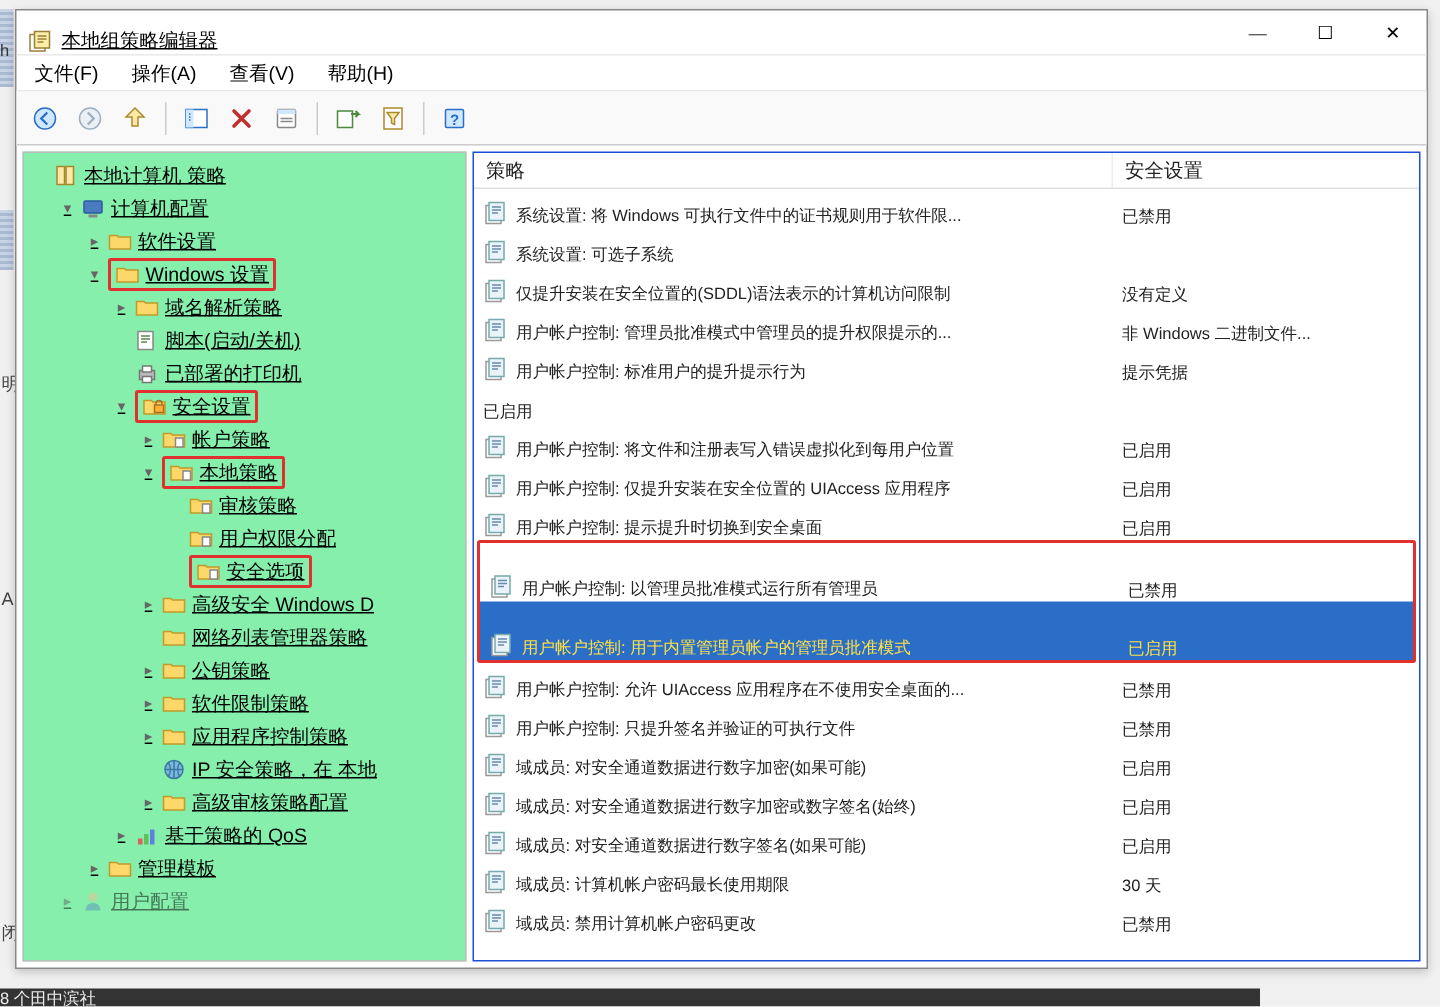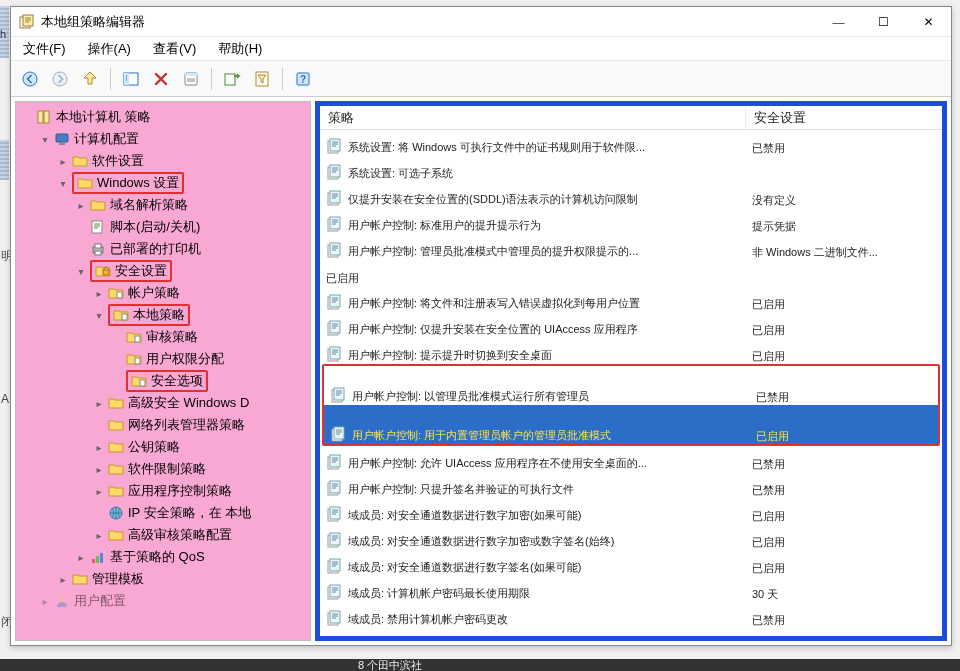--- a/index.html
+++ b/index.html
@@ -20,24 +20,25 @@
       height: 640px;
       background: #fff;
       border: 1px solid #888;
       box-shadow: 0 2px 6px rgba(0,0,0,.2);
       display: flex;
       flex-direction: column;
     }
     .titlebar {
       height: 30px;
       display: flex;
-      align-items: center;
+      align-items: flex-end;
       padding: 0 8px;
       border-bottom: 1px solid #e8e8e8;
       position: relative;
+      text-decoration: underline;
     }
     .titlebar .app-icon {
       width: 16px; height: 16px; margin-right: 6px;
       display: inline-block;
     }
     .titlebar .title { font-size: 13px; }
     .win-controls { position: absolute; right: 0; top: 0; display: flex; }
     .win-controls .ctl {
       width: 45px; height: 30px; display: flex; align-items: center; justify-content: center;
       font-size: 12px; font-family: "Segoe UI Symbol", serif;
@@ -72,26 +73,27 @@
     .content {
       flex: 1;
       display: flex;
       overflow: hidden;
     }
     .tree-pane {
       width: 296px;
       border: 1px solid #bdbdbd;
       margin: 4px 2px 4px 4px;
       overflow: auto;
-      background: #f9a8d4;
+      background: #86efac;
       padding: 4px 2px;
+      text-decoration: underline;
     }
     .list-pane {
       flex: 1;
-      border: 5px solid #1d4ed8;
+      border: 1px solid #1d4ed8;
       margin: 4px 4px 4px 2px;
       overflow: auto;
       background: #fff;
       display: flex;
       flex-direction: column;
     }
     
     .tree { list-style: none; }
     .tree li { white-space: nowrap; }
     .node {
@@ -161,21 +163,21 @@
       border: 2.5px solid #e03030;
       border-radius: 2px;
       margin: 0 2px;
     }
     .row-hl .row { height: 39px; }
     .picon { width: 18px; height: 18px; flex-shrink: 0; display: inline-flex; }
     .picon svg { width: 18px; height: 18px; }
     
     .leftfrag { position: absolute; left: 0; width: 9px; background: repeating-linear-gradient(#c8d3e6, #c8d3e6 2px, #aabad0 2px, #aabad0 4px); }
     .stray { position: absolute; font-size: 12px; color: #444; }
-    .bottom-strip { position: absolute; bottom: 0; left: 0; width: 960px; height: 12px; background:#333; color:#eee; font-size:11px; display:flex; align-items:center; justify-content:center; padding-right:180px; }
+    .bottom-strip { position: absolute; bottom: 0; left: 0; width: 840px; height: 12px; background:#333; color:#eee; font-size:11px; display:flex; align-items:center; justify-content:flex-start; padding-right:180px; }
   </style>
 </head>
 <body>
 
 <div class="leftfrag" style="top:6px; height:52px;"></div>
 <div class="leftfrag" style="top:140px; height:40px;"></div>
 <div class="stray" style="left:1px; top:248px;">明</div>
 <div class="stray" style="left:1px; top:392px;">A</div>
 <div class="stray" style="left:1px; top:614px;">闭</div>
 <div class="stray" style="left:0; top:28px; color:#333; font-size:11px;">h</div>
@@ -550,36 +552,36 @@
           </div>
           <div class="row">
             <div class="c1">
        <span class="picon">
                 <svg viewBox="0 0 18 18">
                   <rect x="2" y="3" width="10" height="12" fill="#fff" stroke="#999"></rect>
                   <rect x="4" y="1" width="10" height="12" fill="#eaf2fa" stroke="#7aa"></rect>
                   <path d="M6 4h6M6 6h6M6 8h4" stroke="#6a8aaa"></path>
                 </svg>
               </span>
+       <span class="txt">用户帐户控制: 管理员批准模式中管理员的提升权限提示的...</span>
+     </div>
+     <div class="c2">非 Windows 二进制文件...</div>
+          </div>
+          <div class="row">
+            <div class="c1">
+       <span class="picon">
+                <svg viewBox="0 0 18 18">
+                  <rect x="2" y="3" width="10" height="12" fill="#fff" stroke="#999"></rect>
+                  <rect x="4" y="1" width="10" height="12" fill="#eaf2fa" stroke="#7aa"></rect>
+                  <path d="M6 4h6M6 6h6M6 8h4" stroke="#6a8aaa"></path>
+                </svg>
+              </span>
        <span class="txt">用户帐户控制: 标准用户的提升提示行为</span>
      </div>
      <div class="c2">提示凭据</div>
-          </div>
-          <div class="row">
-            <div class="c1">
-       <span class="picon">
-                <svg viewBox="0 0 18 18">
-                  <rect x="2" y="3" width="10" height="12" fill="#fff" stroke="#999"></rect>
-                  <rect x="4" y="1" width="10" height="12" fill="#eaf2fa" stroke="#7aa"></rect>
-                  <path d="M6 4h6M6 6h6M6 8h4" stroke="#6a8aaa"></path>
-                </svg>
-              </span>
-       <span class="txt">用户帐户控制: 管理员批准模式中管理员的提升权限提示的...</span>
-     </div>
-     <div class="c2">非 Windows 二进制文件...</div>
           </div>
           <div class="row">
      <div class="c2">已启用</div>
           </div>
           <div class="row">
             <div class="c1">
        <span class="picon">
                 <svg viewBox="0 0 18 18">
                   <rect x="2" y="3" width="10" height="12" fill="#fff" stroke="#999"></rect>
                   <rect x="4" y="1" width="10" height="12" fill="#eaf2fa" stroke="#7aa"></rect>

